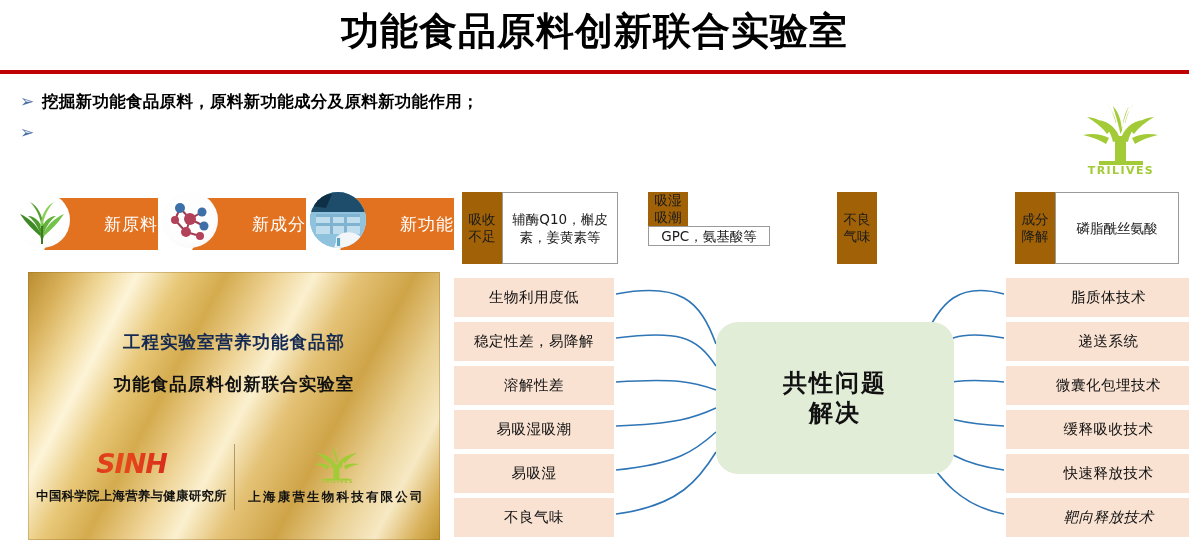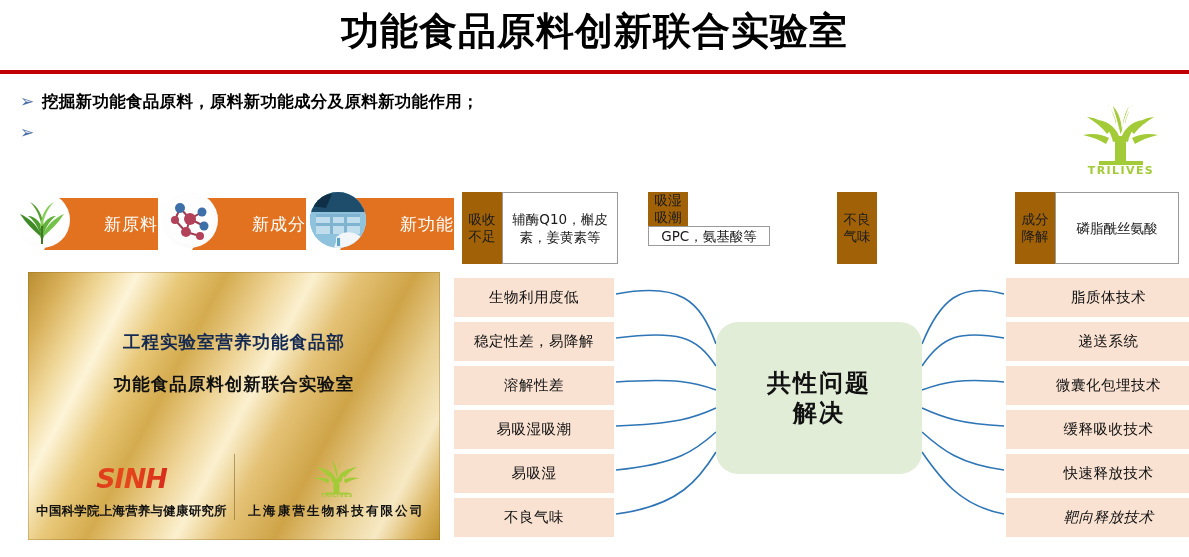--- a/index.html
+++ b/index.html
@@ -95,21 +95,21 @@
     font-family: "DejaVu Serif", "Liberation Serif", serif;
     font-size: 17.5px; font-weight: bold; color: #152a52; letter-spacing: 1px;
   }
   #plaque-title-2 {
     position: absolute; left: 0; top: 100px; width: 412px; text-align: center;
     font-family: "DejaVu Serif", "Liberation Serif", serif;
     font-size: 17.5px; font-weight: bold; color: #111111; letter-spacing: 1px;
   }
   #plaque-logos {
     position: absolute; left: 0; top: 158px; width: 412px; height: 90px;
-    display: flex; align-items: flex-end; justify-content: center;
+    display: flex; align-items: center; justify-content: center;
   }
   .plaque-org { width: 196px; text-align: center; position: relative; }
   #plaque-divider {
     width: 1px; height: 66px; background: #7a6128; opacity: .55; margin: 4px 4px 0 4px;
   }
   #sinh-wordmark {
     font-size: 27px; font-weight: bold; font-style: italic; letter-spacing: -1px;
     background: linear-gradient(90deg, #c0161c 0%, #e8491b 45%, #d3231c 75%, #b5121a 100%);
     -webkit-background-clip: text; background-clip: text; color: transparent;
     height: 36px; line-height: 36px;
@@ -129,21 +129,21 @@
     position: absolute; height: 39px;
     background: #F9E2D2;
     display: flex; align-items: center; justify-content: center;
     font-size: 14.5px; color: #111111; letter-spacing: .5px;
   }
   .pill-left  { left: 454px; width: 160px; }
   .pill-right { left: 1006px; width: 205px; }
 
   
   #center-node {
-    position: absolute; left: 716px; top: 322px; width: 206px; height: 152px;
+    position: absolute; left: 716px; top: 322px; width: 238px; height: 152px;
     background: #E2EDD8; border-radius: 22px;
     display: flex; flex-direction: column; align-items: center; justify-content: center;
     font-size: 24px; font-weight: bold; color: #111; line-height: 1.25; letter-spacing: 2px;
   }
 </style>
 </head>
 <body>
 
 <div id="slide-title">功能食品原料创新联合实验室</div>
 <div id="title-rule"></div>

